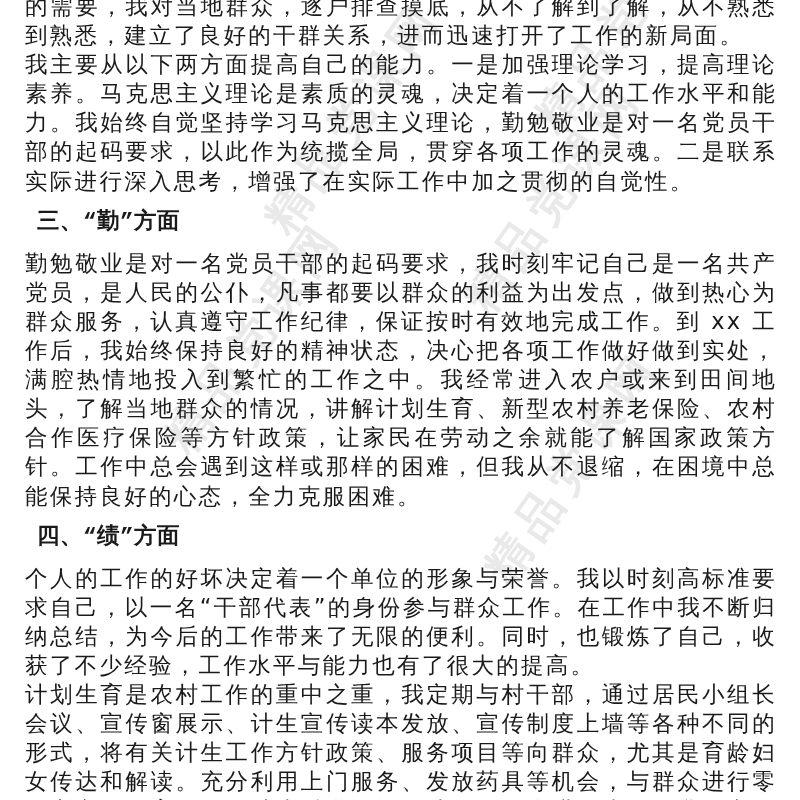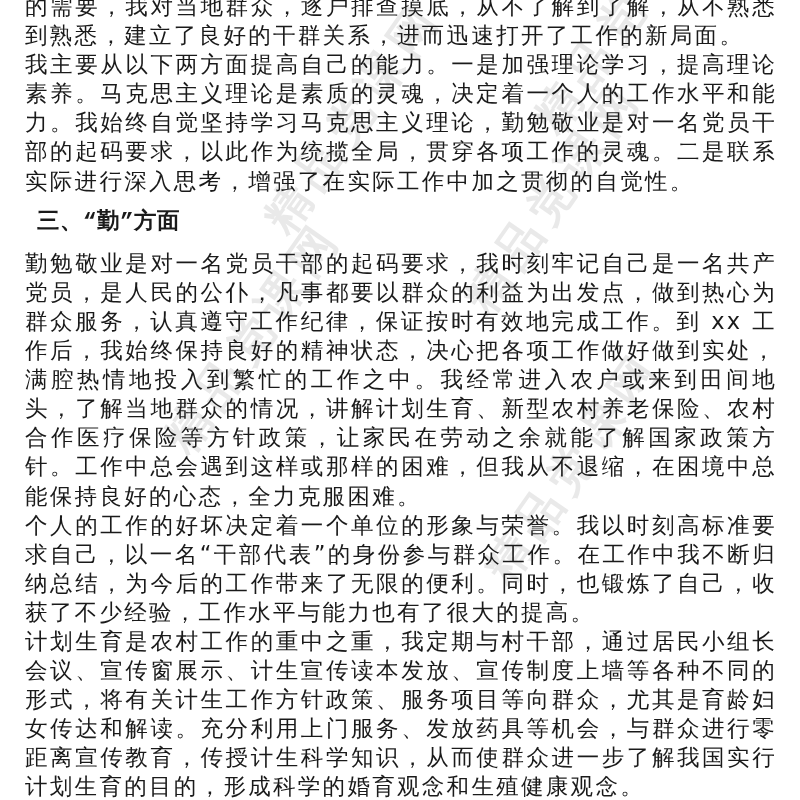--- a/index.html
+++ b/index.html
@@ -28,16 +28,17 @@
 <div class="watermark" style="left:450px; top:290px;">精品党课网</div>
 <div class="watermark" style="left:520px; top:110px;">精品党课网</div>
 <div class="watermark" style="left:250px; top:210px;">精品党课网</div>
 <div class="watermark" style="left:470px; top:560px;">精品党课网</div>
 
 <div class="page">
   <p class="para">的需要，我对当地群众，逐户排查摸底，从不了解到了解，从不熟悉到熟悉，建立了良好的干群关系，进而迅速打开了工作的新局面。</p>
   <p class="para">我主要从以下两方面提高自己的能力。一是加强理论学习，提高理论素养。马克思主义理论是素质的灵魂，决定着一个人的工作水平和能力。我始终自觉坚持学习马克思主义理论，勤勉敬业是对一名党员干部的起码要求，以此作为统揽全局，贯穿各项工作的灵魂。二是联系实际进行深入思考，增强了在实际工作中加之贯彻的自觉性。</p>
   <p class="heading">三、“勤”方面</p>
   <p class="para">勤勉敬业是对一名党员干部的起码要求，我时刻牢记自己是一名共产党员，是人民的公仆，凡事都要以群众的利益为出发点，做到热心为群众服务，认真遵守工作纪律，保证按时有效地完成工作。到 xx 工作后，我始终保持良好的精神状态，决心把各项工作做好做到实处，满腔热情地投入到繁忙的工作之中。我经常进入农户或来到田间地头，了解当地群众的情况，讲解计划生育、新型农村养老保险、农村合作医疗保险等方针政策，让家民在劳动之余就能了解国家政策方针。工作中总会遇到这样或那样的困难，但我从不退缩，在困境中总能保持良好的心态，全力克服困难。</p>
+  <p class="heading">四、“绩”方面</p>
   <p class="para">个人的工作的好坏决定着一个单位的形象与荣誉。我以时刻高标准要求自己，以一名“干部代表”的身份参与群众工作。在工作中我不断归纳总结，为今后的工作带来了无限的便利。同时，也锻炼了自己，收获了不少经验，工作水平与能力也有了很大的提高。</p>
   <p class="para">计划生育是农村工作的重中之重，我定期与村干部，通过居民小组长会议、宣传窗展示、计生宣传读本发放、宣传制度上墙等各种不同的形式，将有关计生工作方针政策、服务项目等向群众，尤其是育龄妇女传达和解读。充分利用上门服务、发放药具等机会，与群众进行零距离宣传教育，传授计生科学知识，从而使群众进一步了解我国实行计划生育的目的，形成科学的婚育观念和生殖健康观念。</p>
 
 </div>
 
 </body></html>

